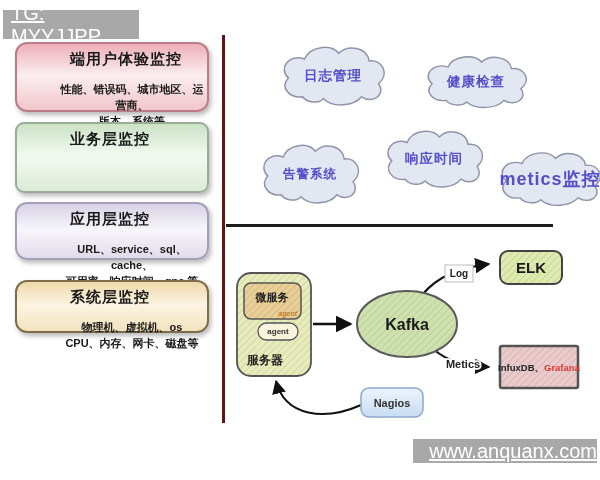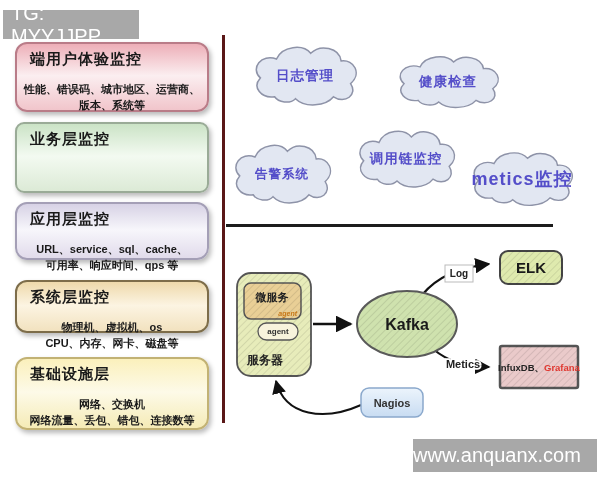--- a/index.html
+++ b/index.html
@@ -1,41 +1,41 @@
 <!DOCTYPE html>
 <html><head>
 <meta charset="utf-8">
 <style>
   html,body{margin:0;padding:0;}
   body{width:600px;height:480px;background:#ffffff;font-family:"Liberation Sans","DejaVu Sans",sans-serif;overflow:hidden;}
   #stage{position:relative;width:600px;height:480px;background:#ffffff;}
 
   
-  .graybar{position:absolute;background:#a8a8a8;color:#ffffff;display:flex;align-items:center;}
+  .graybar{position:absolute;background:#a8a8a8;color:#ffffff;display:flex;align-items:center;text-decoration:underline;}
   #tagbar{left:3px;top:10px;width:128px;height:29px;font-size:20px;padding-left:8px;}
-  #sitebar{left:413px;top:439px;width:184px;height:33px;font-size:20px;justify-content:flex-start;}
+  #sitebar{left:413px;top:439px;width:184px;height:24px;font-size:20px;justify-content:flex-end;}
 
   
   .layer{position:absolute;left:15px;width:194px;border-radius:12px;border:2px solid #999;
-         box-shadow:2px 3px 5px rgba(0,0,0,0.28);box-sizing:border-box;padding-top:6px;}
+         box-shadow:2px 3px 5px rgba(0,0,0,0.28);box-sizing:border-box;padding-top:6px;padding-left:40px;}
   .layer .ttl{font-size:15px;font-weight:bold;color:#1a1a1a;padding-left:13px;letter-spacing:1px;}
   .layer .dtl{font-size:11px;font-weight:bold;color:#1a1a1a;text-align:center;margin-top:13px;
               white-space:pre-line;line-height:1.45;}
   #layer1{top:42px;height:70px;border-color:#b97c88;background:linear-gradient(180deg,#edafb8 0%,#fbeef0 48%,#f1c5cb 100%);}
   #layer2{top:122px;height:71px;border-color:#9aab97;background:linear-gradient(180deg,#cbe3c6 0%,#f3faf1 48%,#dcead6 100%);border-radius:9px;}
   #layer3{top:202px;height:58px;border-color:#a49fb6;background:linear-gradient(180deg,#d7d2e5 0%,#f7f6fb 48%,#e1dbeb 100%);}
   #layer4{top:280px;height:53px;border-color:#7d6d4a;background:linear-gradient(180deg,#eed9ab 0%,#fcf4e2 48%,#f2e2bf 100%);}
   #layer5{top:357px;height:73px;border-color:#c2b274;background:linear-gradient(180deg,#fbf0bc 0%,#fdfae8 48%,#f5ebb6 100%);}
 
   
   #vline{position:absolute;left:222px;top:35px;width:3px;height:388px;background:#5a1717;}
   #hline{position:absolute;left:226px;top:224px;width:327px;height:3px;background:#1c1c1c;}
 
   
-  .cloud{position:absolute;}
+  .cloud{position:absolute;margin-left:28px;}
   .cloud svg{position:absolute;left:0;top:0;width:100%;height:100%;}
   .cloud-label{position:absolute;inset:0;display:flex;align-items:center;justify-content:center;
                font-size:13.5px;font-weight:bold;color:#544ec9;letter-spacing:1px;}
 
   
   #flow{position:absolute;left:225px;top:235px;}
   #flow text{font-family:"Liberation Sans","DejaVu Sans",sans-serif;}
 </style>
 </head>
 <body>
@@ -57,25 +57,20 @@
   <div id="layer3" class="layer">
     <div class="ttl">应用层监控</div>
     <div class="dtl">URL、service、sql、cache、
 可用率、响应时间、qps 等</div>
   </div>
   <div id="layer4" class="layer">
     <div class="ttl">系统层监控</div>
     <div class="dtl">物理机、虚拟机、os
 CPU、内存、网卡、磁盘等</div>
   </div>
-  <div id="layer5" class="layer">
-    <div class="ttl">基础设施层</div>
-    <div class="dtl">网络、交换机
-网络流量、丢包、错包、连接数等</div>
-  </div>
 
   <div id="vline"></div>
   <div id="hline"></div>
 
   <div class="cloud" style="left:248px;top:42px;width:114px;height:68px">
     <svg viewBox="0 0 120 72" preserveAspectRatio="none">
       <path d="M 28 58 C 14 60, 4 48, 13 38 C 2 28, 14 12, 30 18 C 36 4, 58 2, 66 12 C 76 2, 96 6, 98 20 C 112 18, 120 34, 108 44 C 116 56, 102 66, 90 58 C 82 68, 60 70, 50 60 C 44 66, 32 64, 28 58 Z" fill="#e2e7f2" stroke="#8e93a8" stroke-width="1.6"></path>
     </svg>
     <span class="cloud-label">日志管理</span>
   </div>
@@ -91,21 +86,21 @@
     <svg viewBox="0 0 120 72" preserveAspectRatio="none">
       <path d="M 28 58 C 14 60, 4 48, 13 38 C 2 28, 14 12, 30 18 C 36 4, 58 2, 66 12 C 76 2, 96 6, 98 20 C 112 18, 120 34, 108 44 C 116 56, 102 66, 90 58 C 82 68, 60 70, 50 60 C 44 66, 32 64, 28 58 Z" fill="#e2e7f2" stroke="#8e93a8" stroke-width="1.6"></path>
     </svg>
     <span class="cloud-label" style="font-size:12.5px">告警系统</span>
   </div>
 
   <div class="cloud" style="left:352px;top:126px;width:108px;height:66px">
     <svg viewBox="0 0 120 72" preserveAspectRatio="none">
       <path d="M 28 58 C 14 60, 4 48, 13 38 C 2 28, 14 12, 30 18 C 36 4, 58 2, 66 12 C 76 2, 96 6, 98 20 C 112 18, 120 34, 108 44 C 116 56, 102 66, 90 58 C 82 68, 60 70, 50 60 C 44 66, 32 64, 28 58 Z" fill="#e2e7f2" stroke="#8e93a8" stroke-width="1.6"></path>
     </svg>
-    <span class="cloud-label">调用链监控</span>
+    <span class="cloud-label">响应时间</span>
   </div>
 
   <div class="cloud" style="left:466px;top:148px;width:112px;height:62px">
     <svg viewBox="0 0 120 72" preserveAspectRatio="none">
       <path d="M 28 58 C 14 60, 4 48, 13 38 C 2 28, 14 12, 30 18 C 36 4, 58 2, 66 12 C 76 2, 96 6, 98 20 C 112 18, 120 34, 108 44 C 116 56, 102 66, 90 58 C 82 68, 60 70, 50 60 C 44 66, 32 64, 28 58 Z" fill="#e2e7f2" stroke="#8e93a8" stroke-width="1.6"></path>
     </svg>
     <span class="cloud-label" style="font-size:18px">metics监控</span>
   </div>
 
   <svg id="flow" width="375" height="205" viewBox="0 0 375 205">

